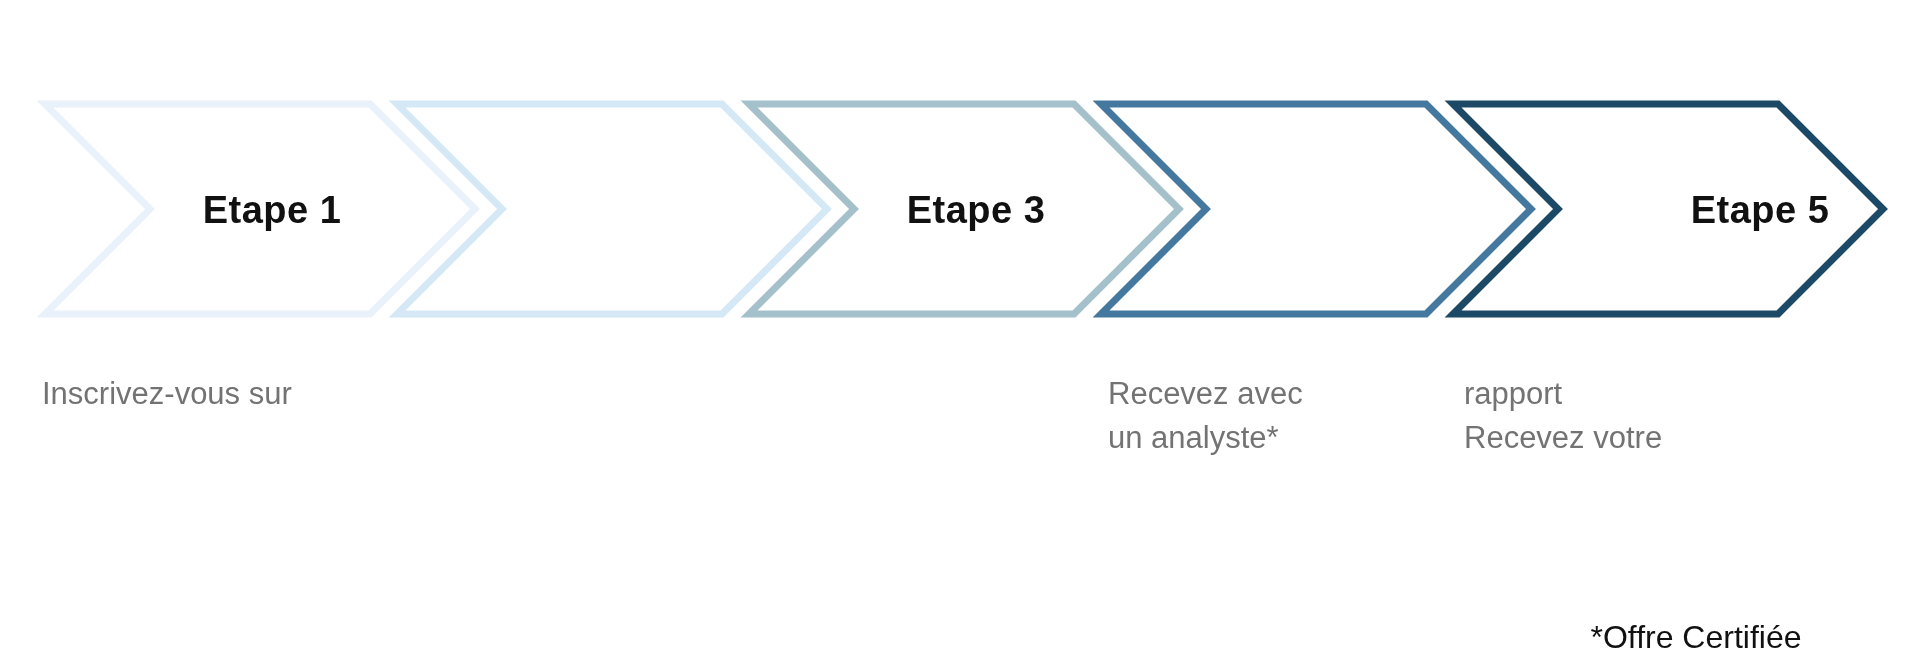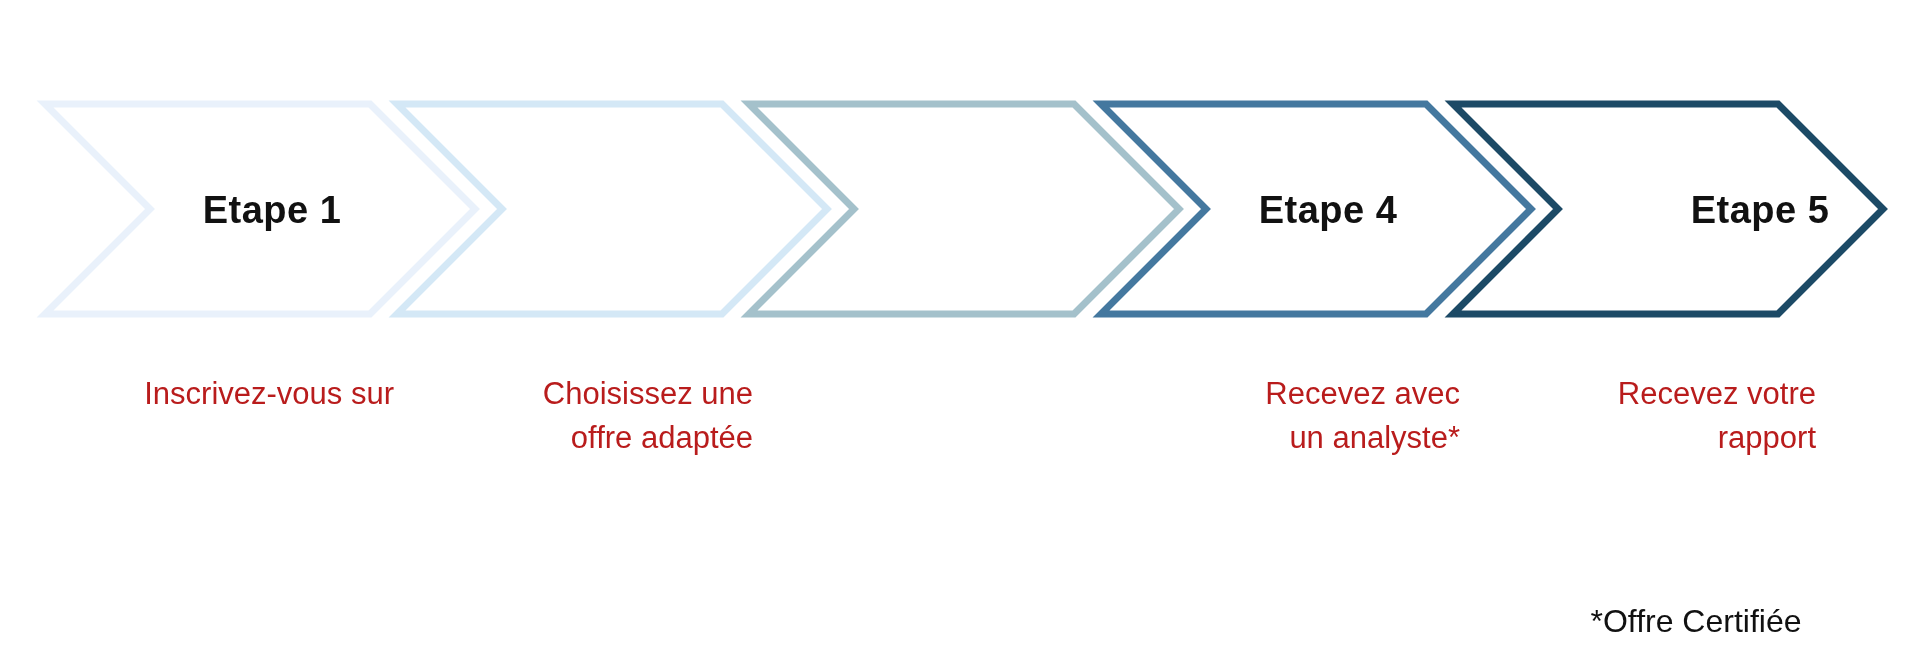--- a/index.html
+++ b/index.html
@@ -32,30 +32,30 @@
     font-size: 38px;
     font-weight: bold;
     color: #111111;
     letter-spacing: 0.5px;
     white-space: nowrap;
   }
   .step-caption {
     position: absolute;
     top: 372px;
     width: 352px;
-    text-align: right;
+    text-align: left;
     font-size: 31px;
     line-height: 44px;
     font-weight: 400;
-    color: #b91c1c;
+    color: #737373;
     white-space: nowrap;
   }
   .footnote {
     position: absolute;
-    top: 601px;
+    top: 617px;
     left: 1496px;
     width: 400px;
     text-align: center;
     font-size: 32px;
     line-height: 40px;
     font-weight: 400;
     color: #111111;
     white-space: nowrap;
   }
 </style>
@@ -66,34 +66,30 @@
 
   <svg class="chevron-svg" width="1920" height="665" viewBox="0 0 1920 665">
     <polygon points="45,104 370,104 475,209 370,314 45,314 150,209" fill="#ffffff" stroke-width="7" stroke-linejoin="miter" stroke="#E9F1FB"></polygon>
     <polygon points="397,104 722,104 827,209 722,314 397,314 502,209" fill="#ffffff" stroke-width="7" stroke-linejoin="miter" stroke="#D4E8F6"></polygon>
     <polygon points="749,104 1074,104 1179,209 1074,314 749,314 854,209" fill="#ffffff" stroke-width="7" stroke-linejoin="miter" stroke="#A4C1CB"></polygon>
     <polygon points="1101,104 1426,104 1531,209 1426,314 1101,314 1206,209" fill="#ffffff" stroke-width="7" stroke-linejoin="miter" stroke="#44789F"></polygon>
     <polygon points="1453,104 1778,104 1883,209 1778,314 1453,314 1558,209" fill="#ffffff" stroke-width="7" stroke-linejoin="miter" stroke="#1C4A66"></polygon>
   </svg>
 
   <div class="step-label" style="left:96px">Etape 1</div>
-  <div class="step-label" style="left:1152px">Etape 4</div>
+  <div class="step-label" style="left:800px">Etape 3</div>
   <div class="step-label" style="left:1584px">Etape 5</div>
 
   <div class="step-caption" style="left:42px">
     <div>Inscrivez-vous sur</div>
-  </div>
-  <div class="step-caption" style="left:401px">
-    <div>Choisissez une</div>
-    <div>offre adaptée</div>
   </div>
   <div class="step-caption" style="left:1108px">
     <div>Recevez avec</div>
     <div>un analyste*</div>
   </div>
   <div class="step-caption" style="left:1464px">
+    <div>rapport</div>
     <div>Recevez votre</div>
-    <div>rapport</div>
   </div>
 
   <div class="footnote">*Offre Certifiée</div>
 
 </div>
 
 </body></html>

